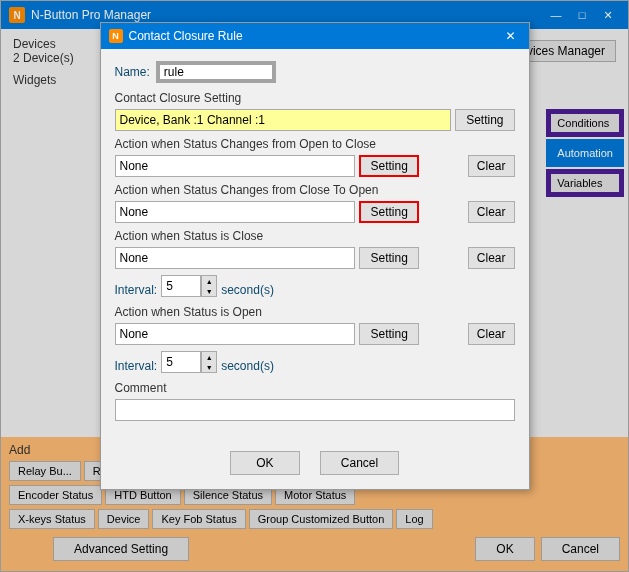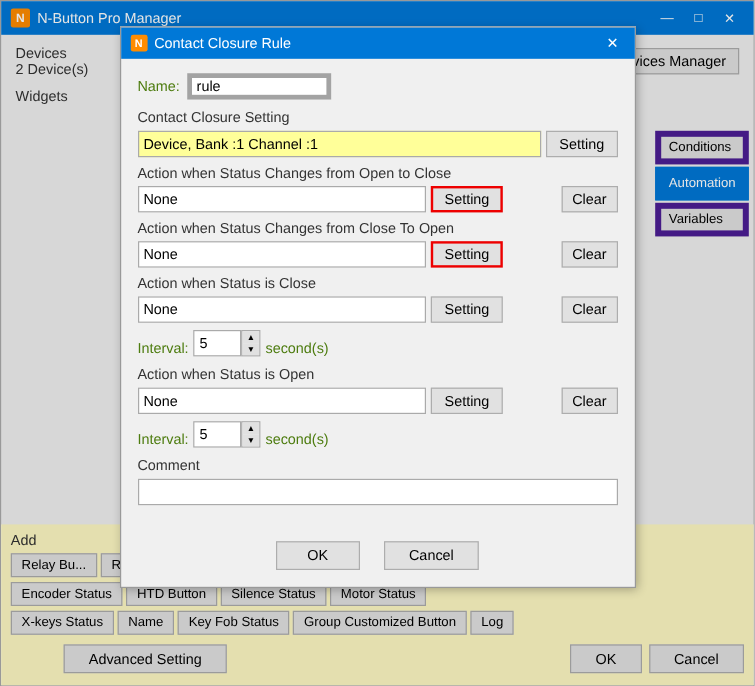--- a/index.html
+++ b/index.html
@@ -155,21 +155,21 @@
       border-color: #0078d7;
     }
 
     
     .bottom-area {
       position: absolute;
       bottom: 0;
       left: 0;
       right: 0;
       padding: 6px 8px;
-      background: #fef9c3;
+      background: #fdba74;
     }
 
     .add-section {
       margin-bottom: 4px;
     }
 
     .bottom-buttons-row {
       display: flex;
       flex-wrap: wrap;
       gap: 3px;
@@ -271,21 +271,21 @@
 
     .form-row {
       display: flex;
       align-items: center;
       margin-bottom: 8px;
       gap: 6px;
     }
 
     .form-label {
       font-size: 12px;
-      color: #4d7c0f;
+      color: #0c4a6e;
       flex-shrink: 0;
     }
 
     .form-input {
       border: 4px solid #a3a3a3;
       background: white;
       padding: 2px 4px;
       font-size: 12px;
       height: 22px;
     }
@@ -471,21 +471,21 @@
         <button class="bottom-btn">Arm Button</button>
       </div>
       <div class="bottom-buttons-row">
         <button class="bottom-btn">Encoder Status</button>
         <button class="bottom-btn">HTD Button</button>
         <button class="bottom-btn">Silence Status</button>
         <button class="bottom-btn">Motor Status</button>
       </div>
       <div class="bottom-buttons-row">
         <button class="bottom-btn">X-keys Status</button>
-        <button class="bottom-btn">Name</button>
+        <button class="bottom-btn">Device</button>
         <button class="bottom-btn">Key Fob Status</button>
         <button class="bottom-btn">Group Customized Button</button>
         <button class="bottom-btn">Log</button>
       </div>
       <div class="main-action-row">
         <button class="main-action-btn adv-setting-btn">Advanced Setting</button>
         <button class="main-action-btn">OK</button>
         <button class="main-action-btn">Cancel</button>
       </div>
     </div>

